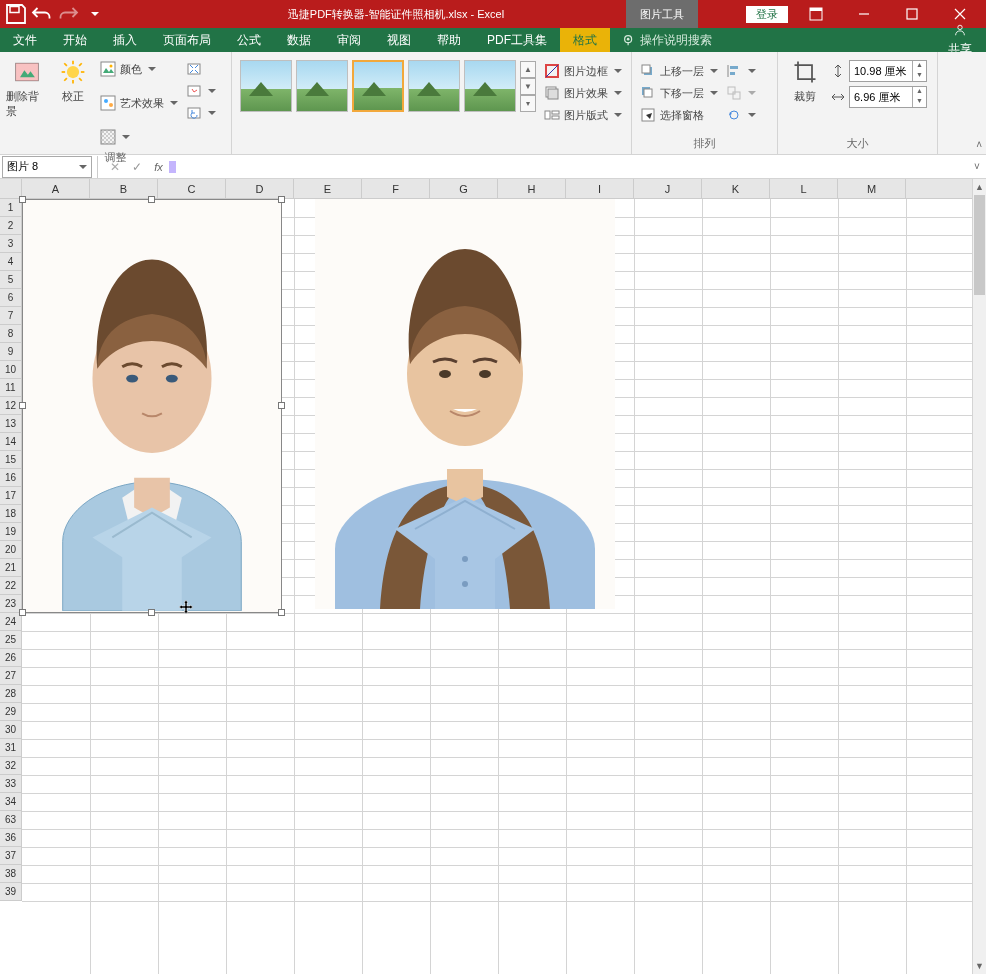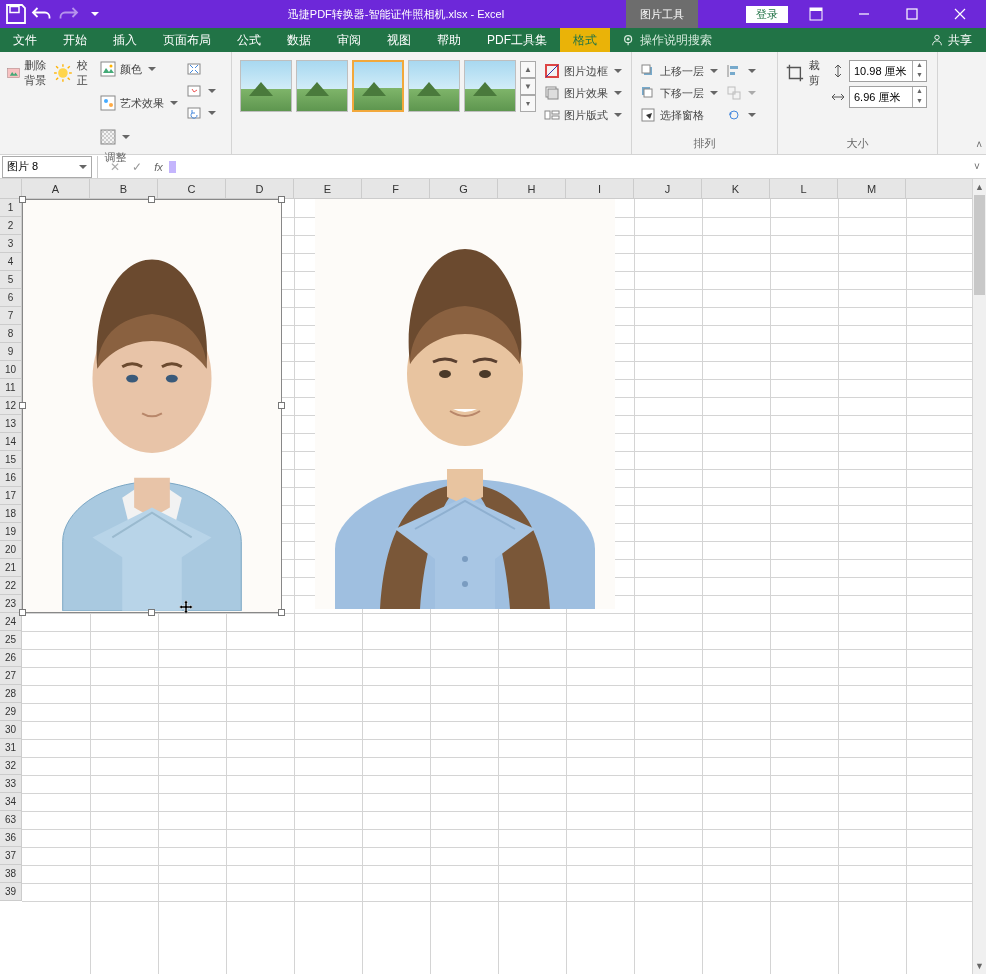--- a/index.html
+++ b/index.html
@@ -1,34 +1,34 @@
 <!DOCTYPE html>
 <html><head>
 <meta charset="utf-8">
 <style>
 *{box-sizing:border-box;margin:0;padding:0;font-family:"Microsoft YaHei","Segoe UI",sans-serif;}
 body{width:986px;height:975px;background:#fff;overflow:hidden;position:relative;}
-.titlebar{height:28px;background:#6d28d9;display:flex;align-items:center;color:#fff;font-size:11px;}
+.titlebar{height:28px;background:#b91c1c;display:flex;align-items:center;color:#fff;font-size:11px;}
 .qat{display:flex;align-items:center;padding-left:4px;gap:2px;}
 .qat-btn{width:24px;height:24px;display:flex;align-items:center;justify-content:center;color:#fff;}
 .titletext{flex:1;text-align:center;padding-left:60px;}
 .context-tab{background:#6d6d6d;padding:0 14px;height:28px;line-height:28px;}
 .titleright{display:flex;align-items:center;gap:8px;padding-right:6px;}
 .login{background:#fff;color:#217346;padding:1px 10px;font-size:11px;margin-left:48px;}
 .win-btn{width:40px;height:28px;display:flex;align-items:center;justify-content:center;}
 .tabbar{height:24px;background:#217346;display:flex;align-items:center;color:#fff;font-size:12px;}
 .tab{padding:0 13px;height:24px;line-height:24px;cursor:pointer;}
 .tab.active{background:#eab308;color:#217346;}
 .tell{display:flex;align-items:center;gap:4px;padding-left:12px;color:#d4e9db;}
-.share{margin-left:auto;padding-right:14px;display:flex;align-items:center;gap:4px;}
+.share{margin-left:auto;padding-right:14px;display:flex;align-items:center;gap:4px;flex-direction:column;}
 .ribbon{height:103px;background:#f3f3f3;border-bottom:1px solid #d4d4d4;display:flex;position:relative;}
 .group{border-right:1px solid #d4d4d4;padding:4px 6px 0;display:flex;flex-direction:column;}
 .group-label{text-align:center;font-size:11px;color:#666;margin-top:auto;padding:2px 0 3px;}
 .group-row{display:flex;align-items:flex-start;gap:4px;}
-.bigbtn{display:flex;flex-direction:row;align-items:center;gap:3px;width:42px;font-size:11px;color:#444;padding-top:2px;}
+.bigbtn{display:flex;flex-direction:column;align-items:center;gap:3px;width:42px;font-size:11px;color:#444;padding-top:2px;}
 .bigbtn svg{width:28px;height:28px;}
 .smallbtn{display:flex;align-items:center;gap:4px;font-size:11px;color:#444;height:22px;padding:0 2px;}
 .smallbtn svg,.smallbtn .ico{width:16px;height:16px;}
 .dd{border-left:4px solid transparent;border-right:4px solid transparent;border-top:4px solid #666;display:inline-block;margin-left:2px;}
 .gallery{display:flex;align-items:center;gap:4px;padding:4px 2px;}
 .gitem{width:52px;height:52px;border:1px solid #bfbfbf;background:#fff;position:relative;overflow:hidden;}
 .gitem.sel{border:2px solid #f2a83b;box-shadow:0 0 3px #888 inset;}
 .gitem .sky{position:absolute;inset:0;background:linear-gradient(#a8d8f0,#d0ecf8 55%,#7fb56a 55%,#5e964f);}
 .gitem .mtn{position:absolute;bottom:30%;left:8px;width:0;height:0;border-left:12px solid transparent;border-right:12px solid transparent;border-bottom:14px solid #4a7a3c;}
 .g-scroll{width:16px;display:flex;flex-direction:column;}

